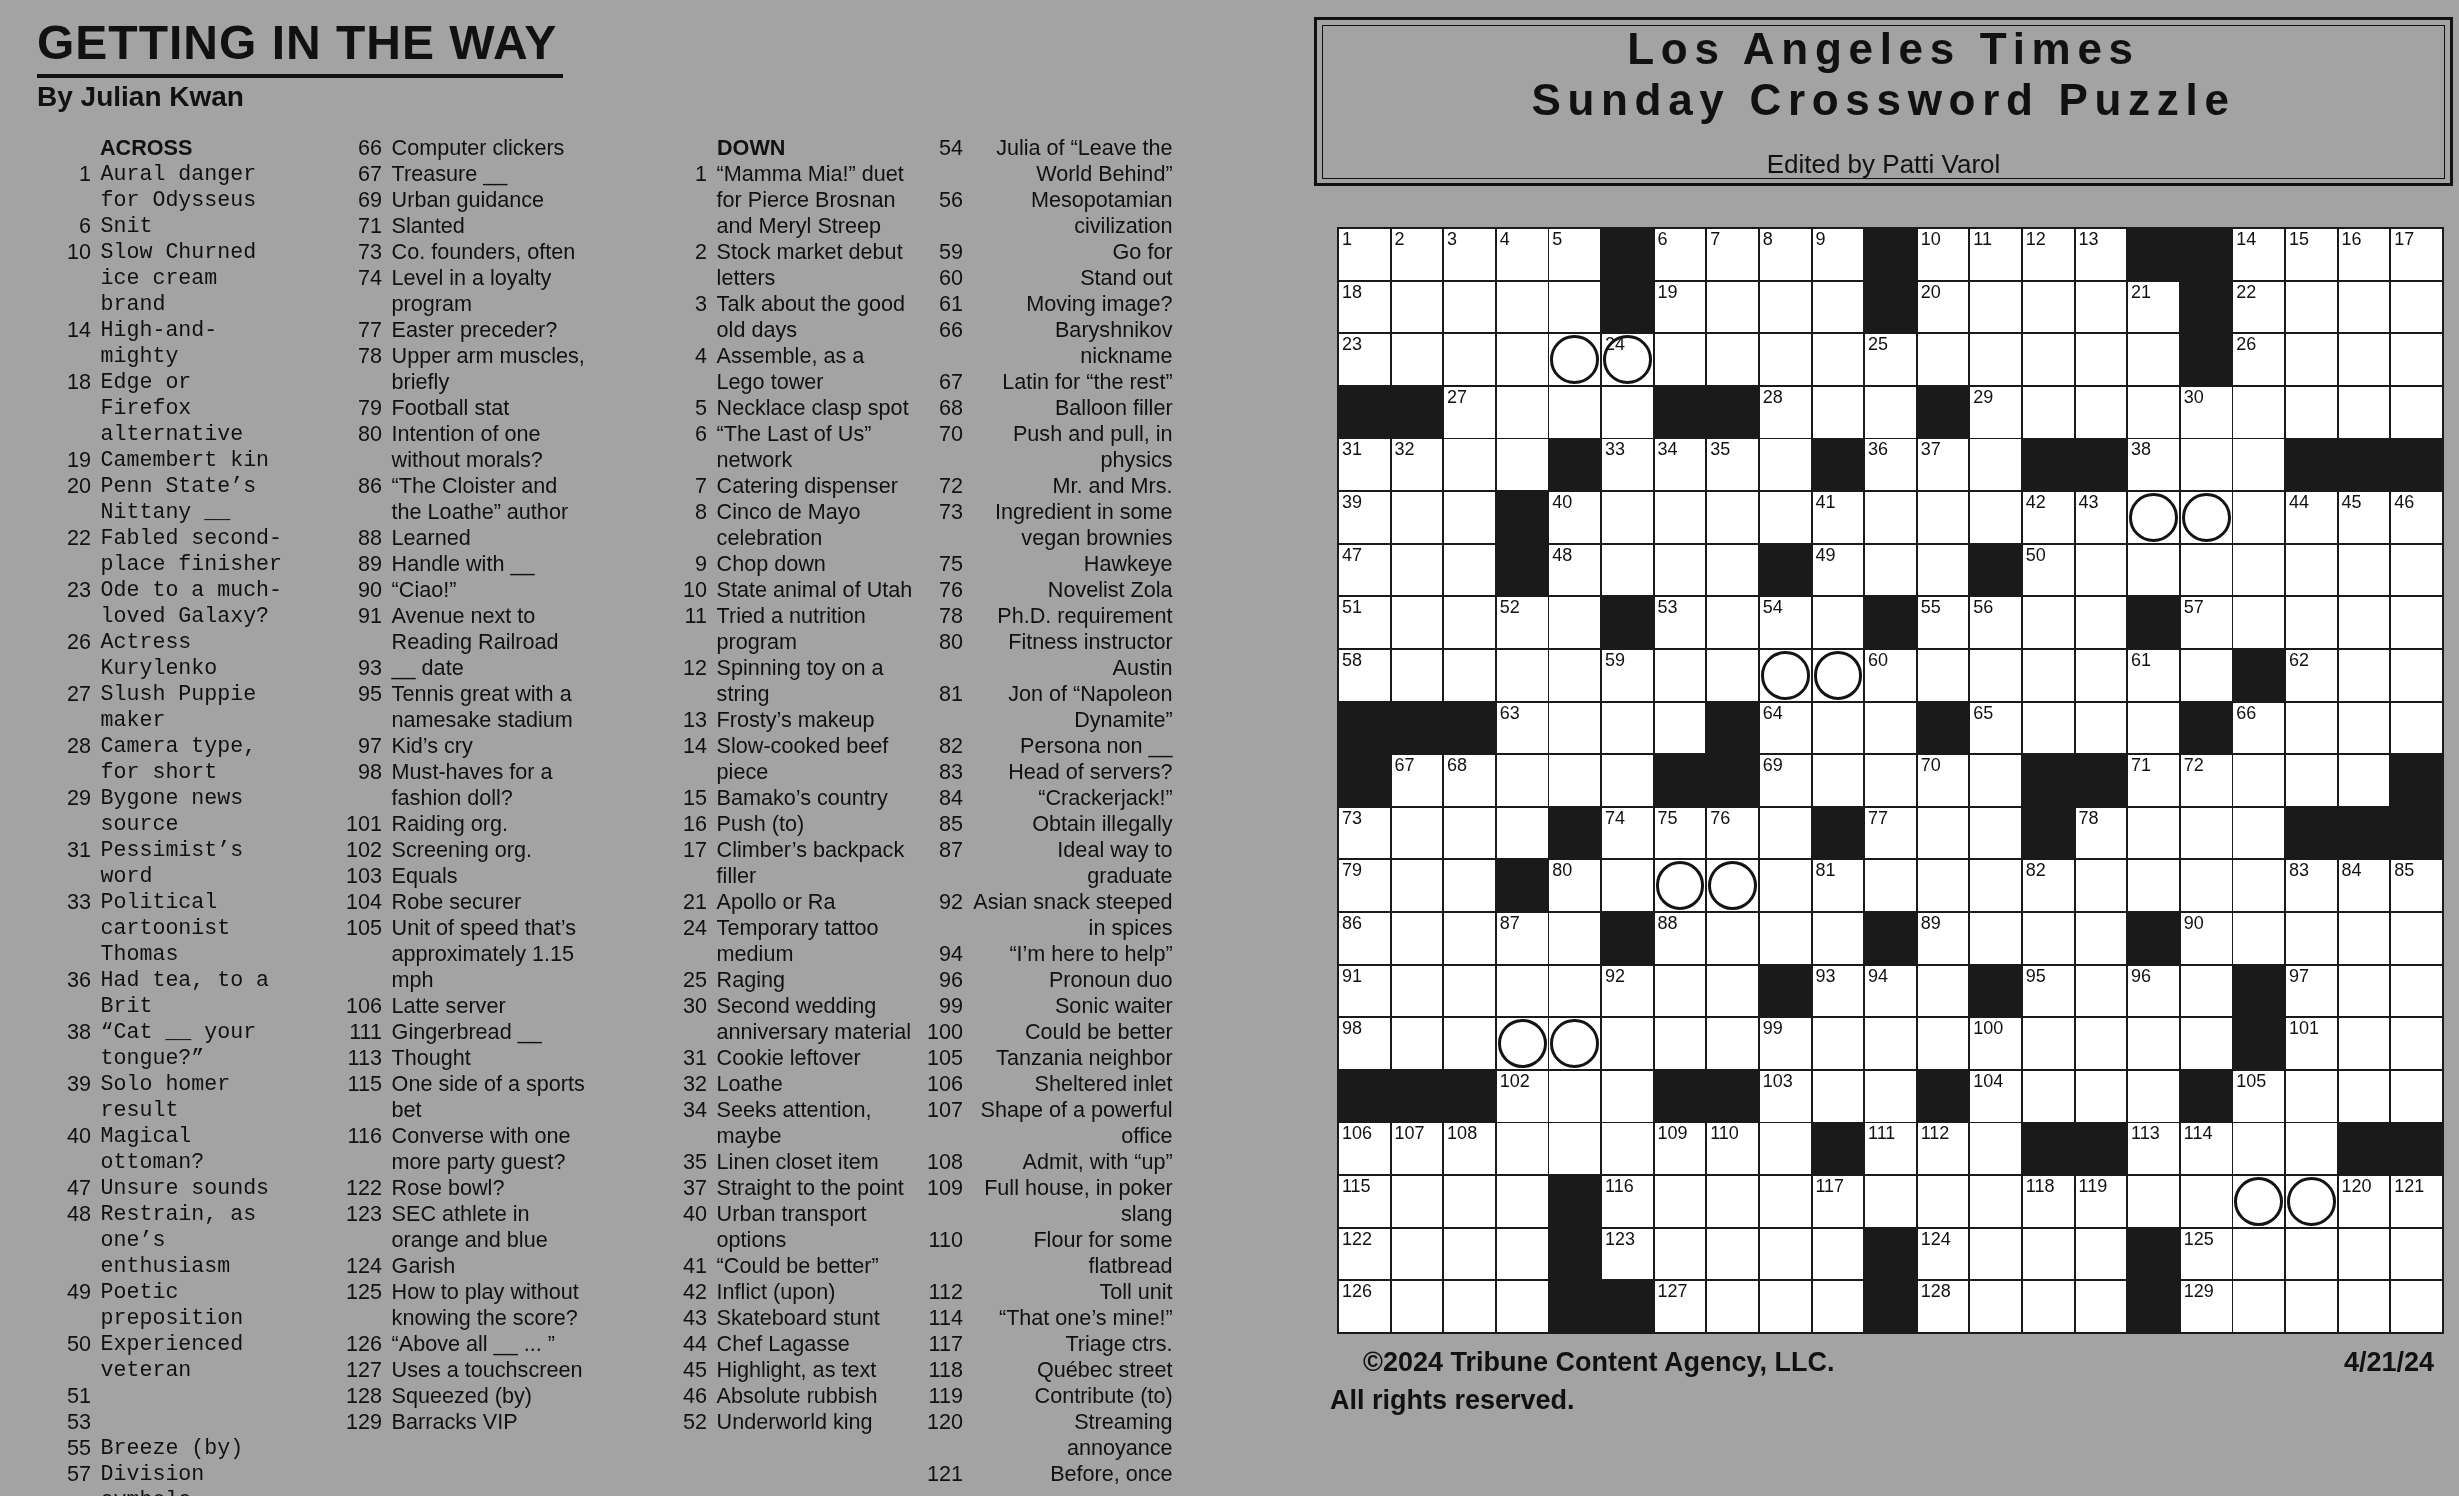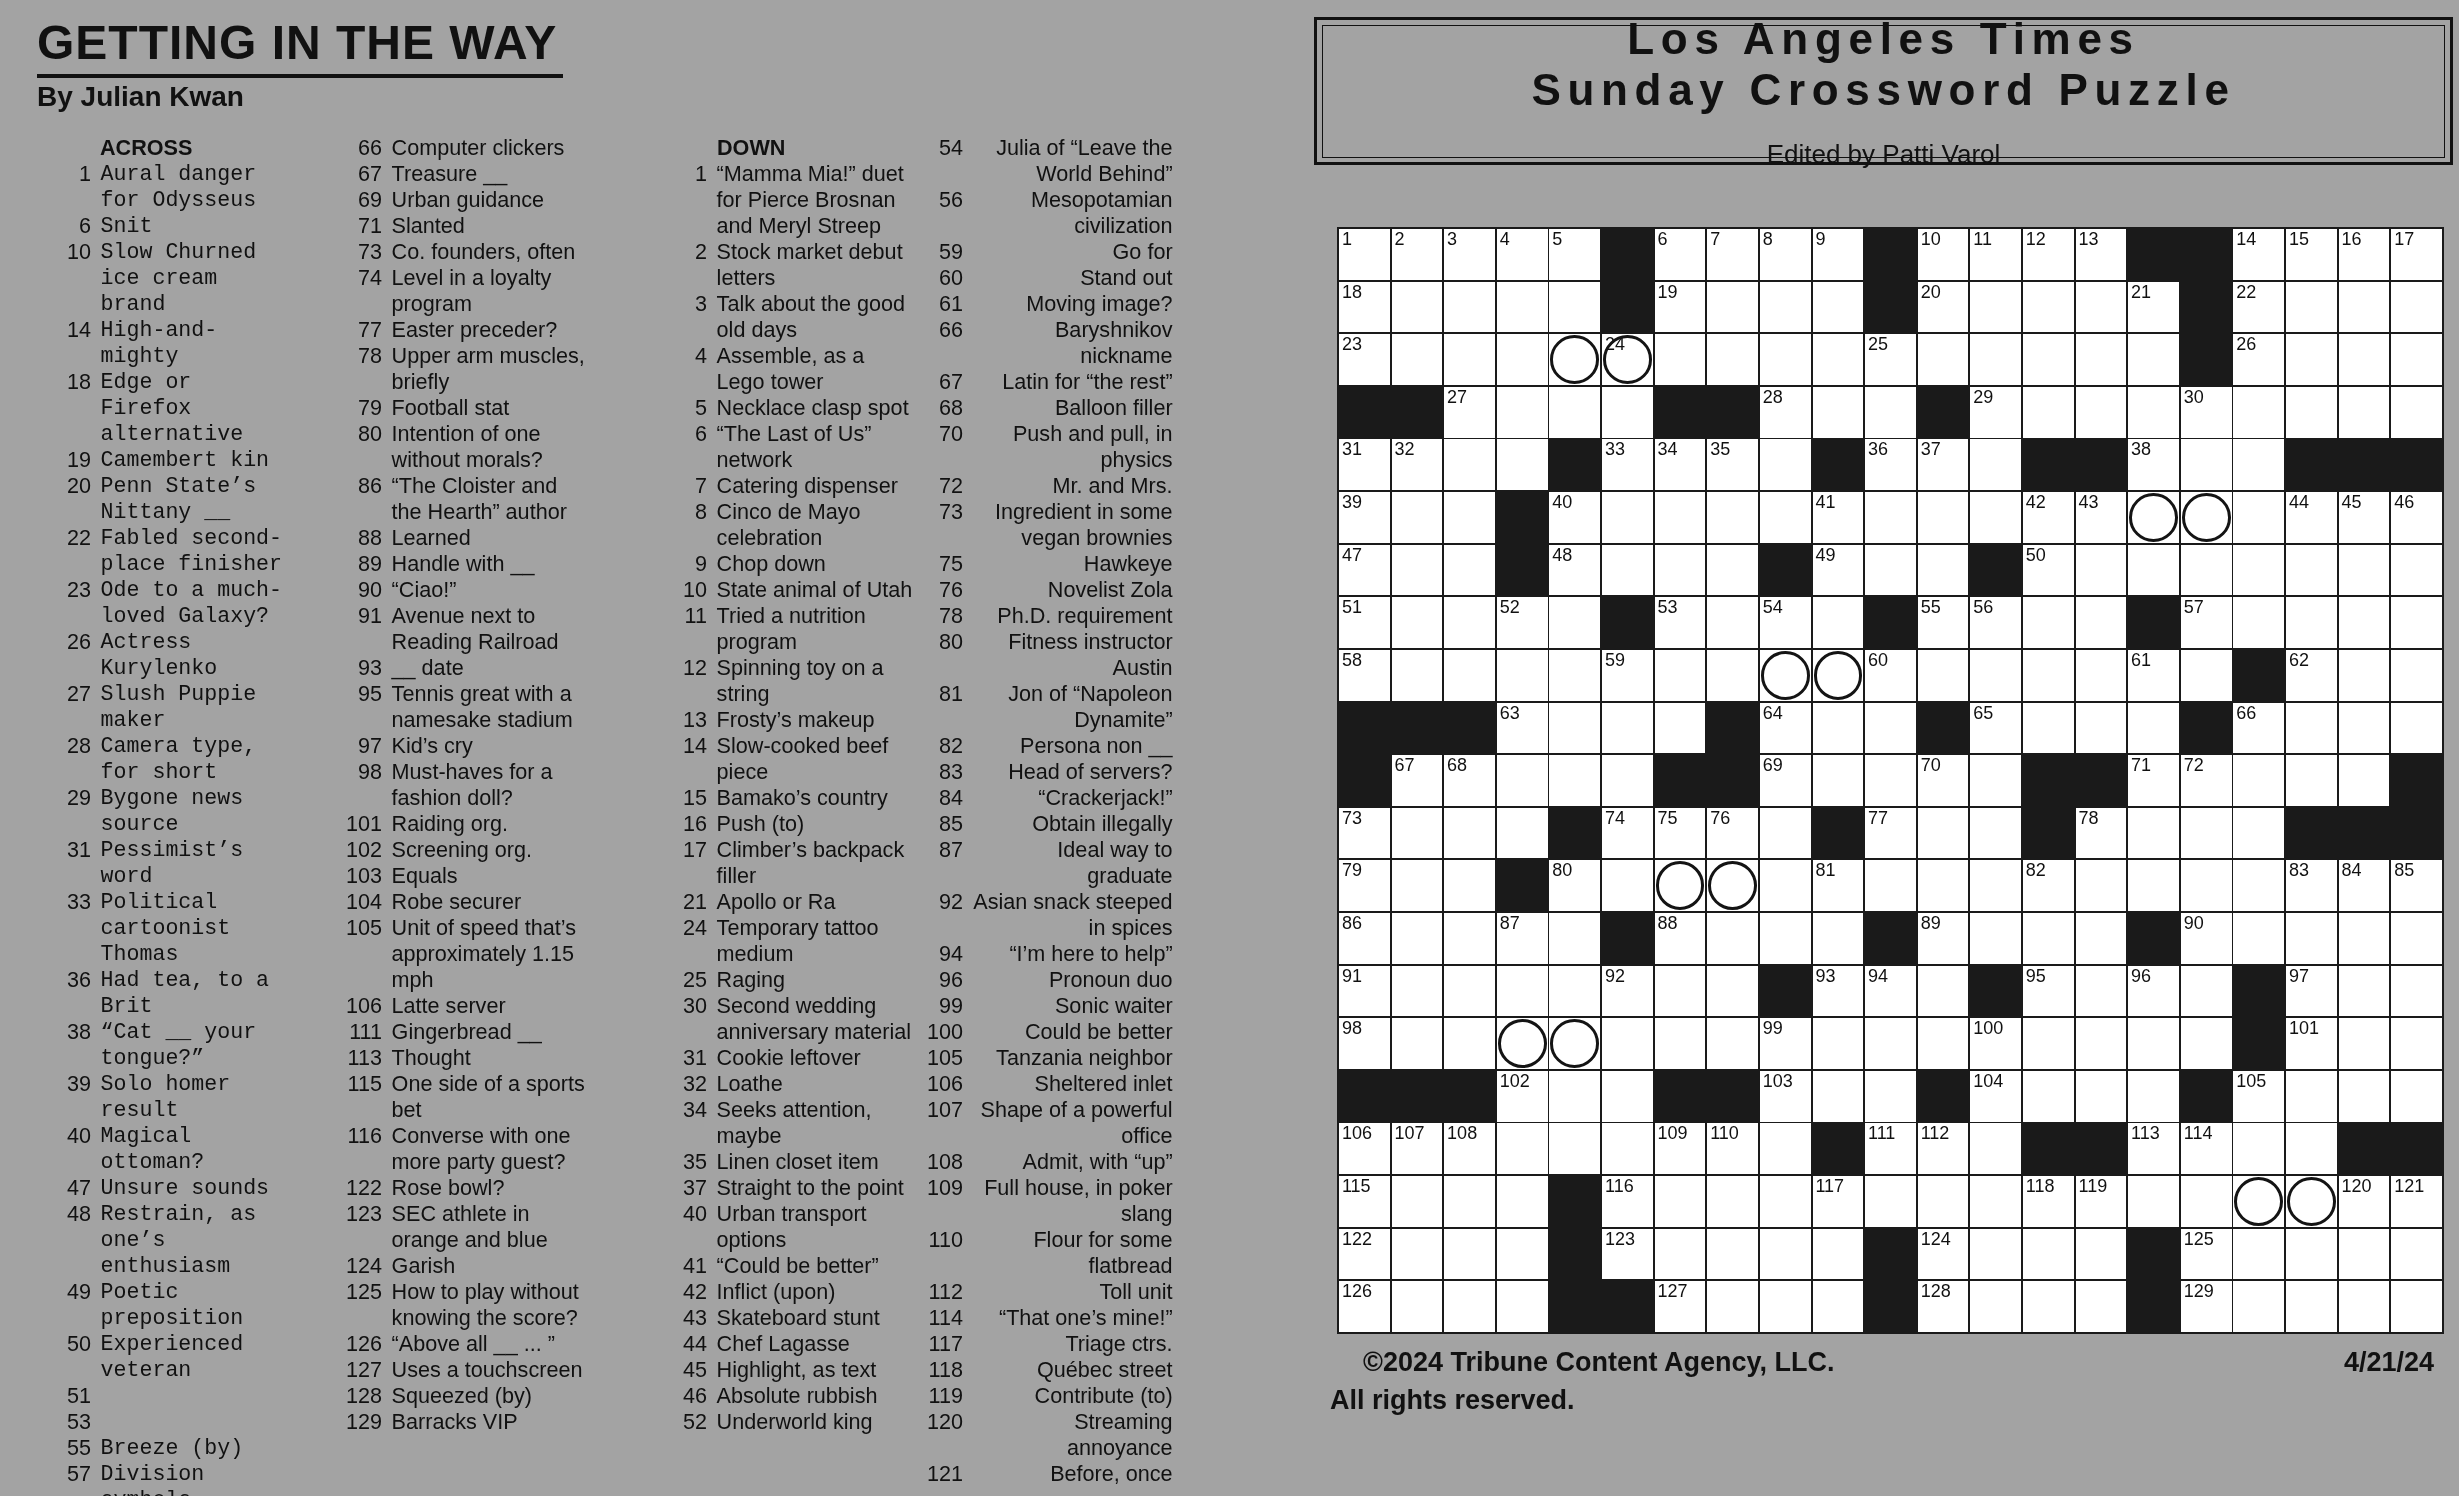--- a/index.html
+++ b/index.html
@@ -17,21 +17,21 @@
   .clue-num{flex:0 0 auto;text-align:right;font-size:21.6px;line-height:26px;}
   .clue-text{font-size:21.6px;line-height:26px;}
   #col-a1{left:35px;}  #col-a1 .clue-num{width:56px;}  #col-a1 .clue-text{width:190px;margin-left:9.6px;font-family:Liberation Mono, monospace;}
   #col-a1 .clue-head{margin-left:65px;}
   #col-a2{left:334px;} #col-a2 .clue-num{width:48px;}  #col-a2 .clue-text{width:194px;margin-left:9.6px;}
   #col-d1{left:657px;} #col-d1 .clue-num{width:50px;}  #col-d1 .clue-text{width:198px;margin-left:9.6px;}
   #col-d1 .clue-head{margin-left:60px;}
   #col-d2{left:913px;} #col-d2 .clue-num{width:50px;}  #col-d2 .clue-text{width:200px;margin-left:9.6px;text-align:right;}
 
   
-  .masthead{position:absolute;left:1314px;top:17.3px;width:1139px;height:148px;
+  .masthead{position:absolute;left:1314px;top:17.3px;width:1139px;height:169px;
             border:3.8px solid #111;box-sizing:border-box;}
   .masthead-inner{position:absolute;inset:4.8px;border:1.9px solid #111;
             display:flex;flex-direction:column;align-items:center;justify-content:center;}
   .mast-line{font-size:44px;font-weight:bold;letter-spacing:6.7px;line-height:51px;}
   .mast-sub{font-size:26px;margin-top:24px;}
 
   
   #grid{position:absolute;left:1337px;top:227px;width:1103px;height:1103px;
         display:grid;grid-template-columns:repeat(21,1fr);grid-template-rows:repeat(21,1fr);
         gap:1.9px;background:#1a1a1a;border:2.9px solid #1a1a1a;}
@@ -219,21 +219,21 @@
       <div class="clue">
         <span class="clue-num">79</span>
         <span class="clue-text">Football stat</span>
       </div>
       <div class="clue">
         <span class="clue-num">80</span>
         <span class="clue-text">Intention of one without morals?</span>
       </div>
       <div class="clue">
         <span class="clue-num">86</span>
-        <span class="clue-text">“The Cloister and the Hearth” author</span>
+        <span class="clue-text">“The Cloister and the Loathe” author</span>
       </div>
       <div class="clue">
         <span class="clue-num">88</span>
         <span class="clue-text">Learned</span>
       </div>
       <div class="clue">
         <span class="clue-num">89</span>
         <span class="clue-text">Handle with __</span>
       </div>
       <div class="clue">

